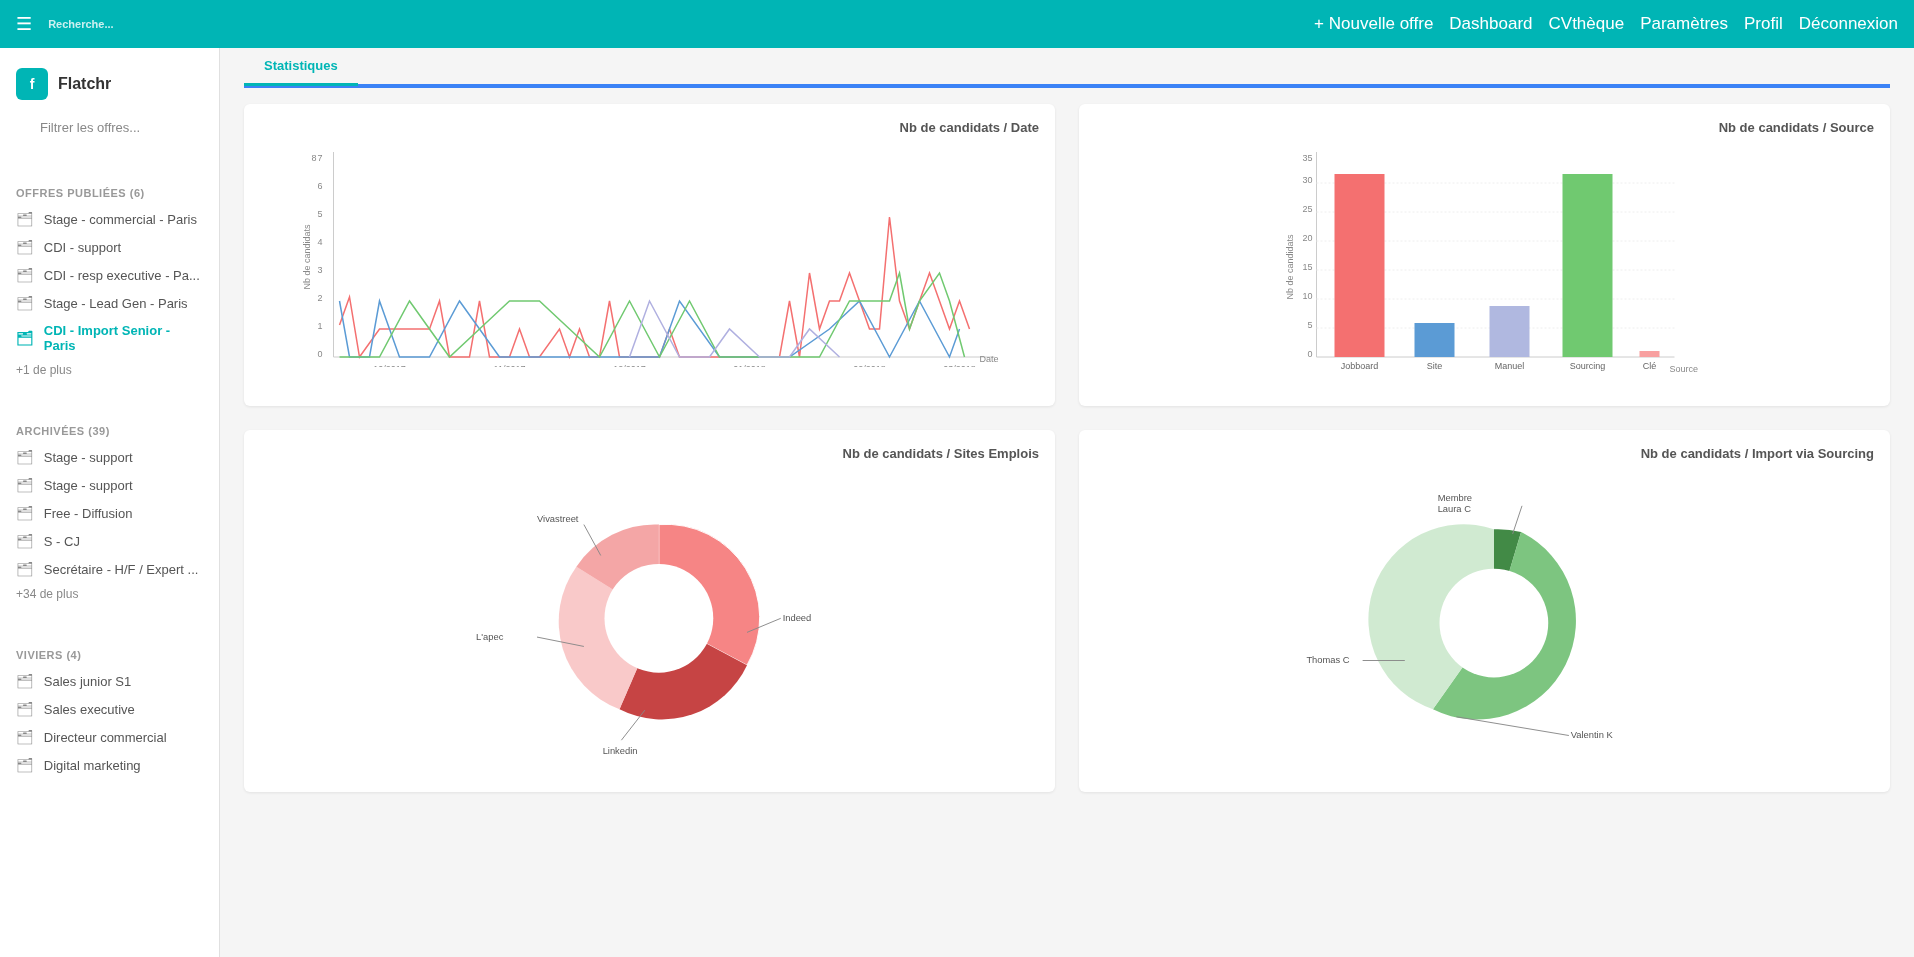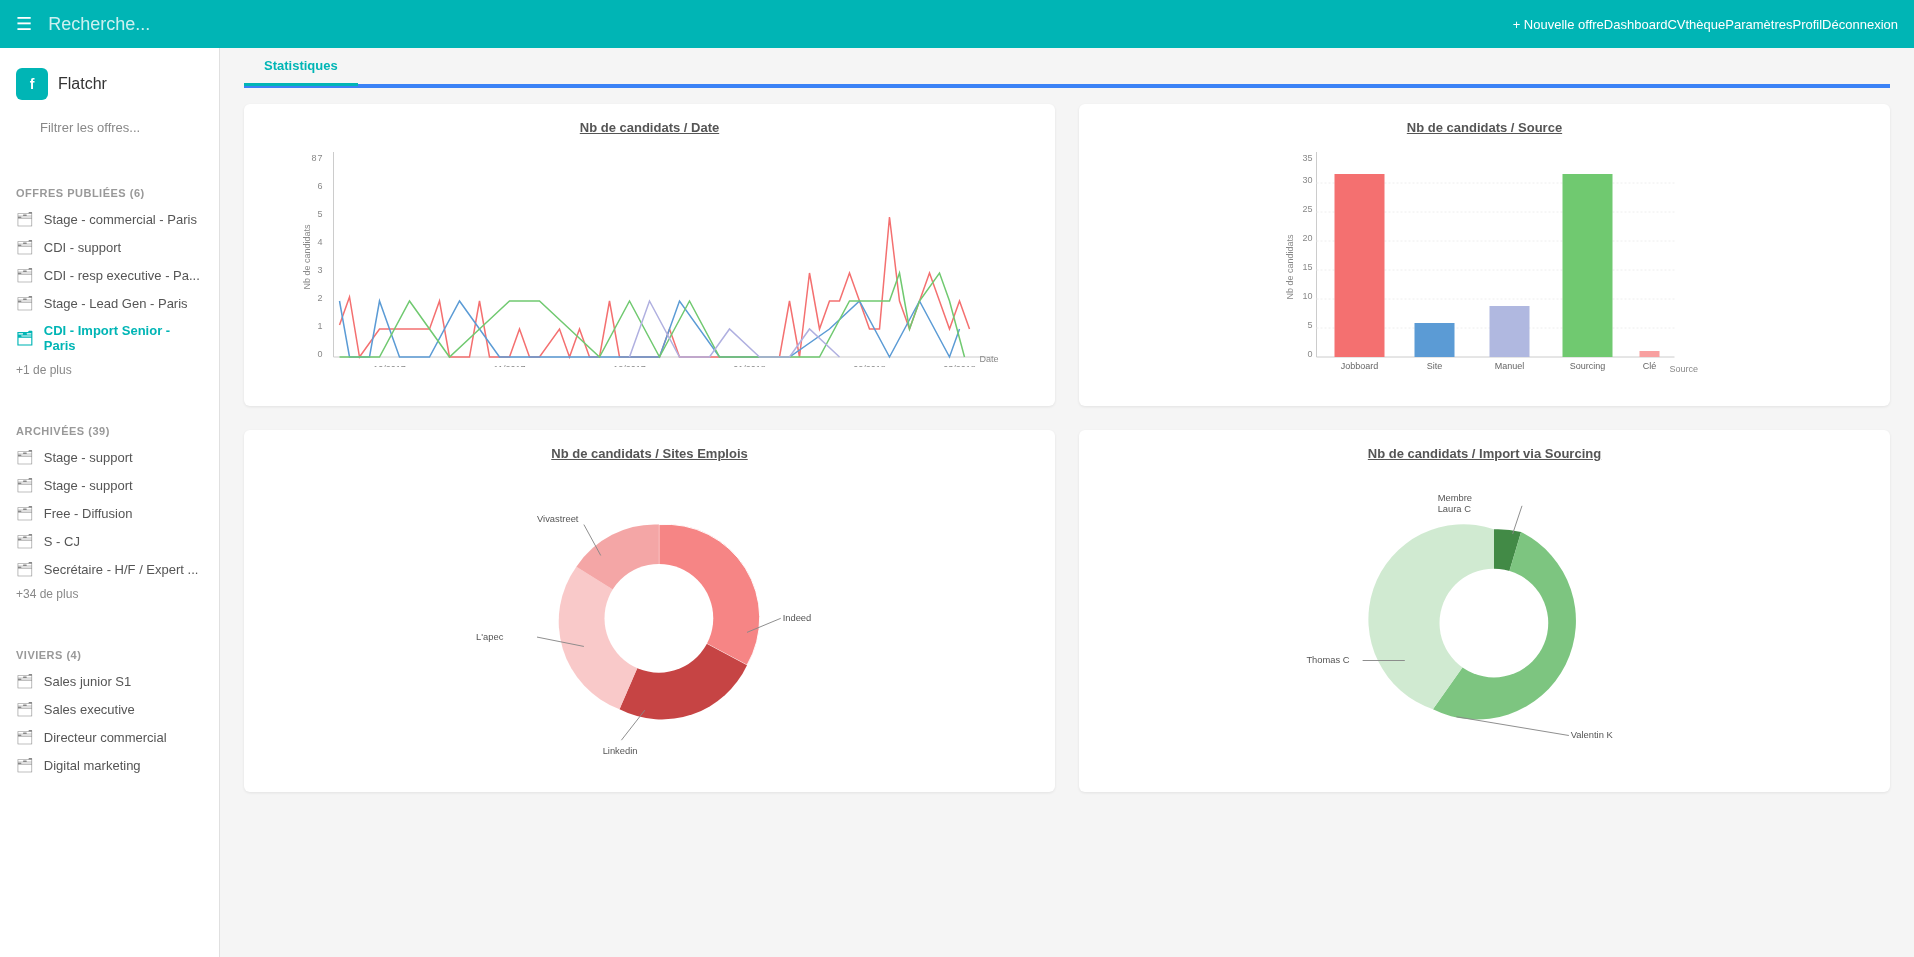--- a/index.html
+++ b/index.html
@@ -11,22 +11,22 @@
       height: 48px;
       display: flex;
       align-items: center;
       padding: 0 16px;
       color: white;
       position: fixed;
       top: 0; left: 0; right: 0;
       z-index: 100;
     }
     .topnav-menu-icon { font-size: 18px; cursor: pointer; margin-right: 16px; }
-    .topnav-search { color: rgba(255,255,255,0.8); font-size: 18px; flex: 1; }
-    .topnav-actions { display: flex; align-items: center; font-size: 13px; }
+    .topnav-search { color: rgba(255,255,255,0.8); font-size: 11px; flex: 1; font-weight: bold; }
+    .topnav-actions { display: flex; align-items: center; gap: 16px; font-size: 17px; }
     .topnav-actions a { color: white; text-decoration: none; display: flex; align-items: center; gap: 4px; }
 
     
     .sidebar {
       position: fixed;
       top: 48px;
       left: 0;
       bottom: 0;
       width: 220px;
       background: white;
@@ -40,21 +40,21 @@
       gap: 10px;
       padding: 8px 16px 16px;
     }
     .sidebar-logo-icon {
       width: 32px; height: 32px;
       background: #00b5b5;
       border-radius: 6px;
       display: flex; align-items: center; justify-content: center;
       color: white; font-weight: bold; font-size: 14px;
     }
-    .sidebar-logo-text { font-size: 16px; font-weight: normal; color: #333; }
+    .sidebar-logo-text { font-size: 16px; font-weight: bold; color: #333; }
     .sidebar-filter { padding: 4px 16px 12px; color: #888; font-size: 13px; margin-left: 24px; }
     .sidebar-section-title {
       padding: 8px 16px 6px;
       font-size: 11px;
       font-weight: bold;
       color: #999;
       text-transform: uppercase;
       letter-spacing: 0.5px;
       margin-top: 32px;
     }
@@ -100,26 +100,25 @@
       grid-template-columns: 1fr 1fr;
       gap: 24px;
     }
     .chart-box {
       background: white;
       border-radius: 6px;
       padding: 16px;
       box-shadow: 0 1px 3px rgba(0,0,0,0.08);
     }
     .chart-title {
-      text-align: center;
+      text-align: right;
       font-size: 13px;
       font-weight: 600;
       color: #555;
       margin-bottom: 12px;
-      text-decoration: underline;
     }
 
     
     svg { max-width: 100%; }
   </style>
 </head>
 <body>
 
 <nav class="topnav">
   <span class="topnav-menu-icon">☰</span>

